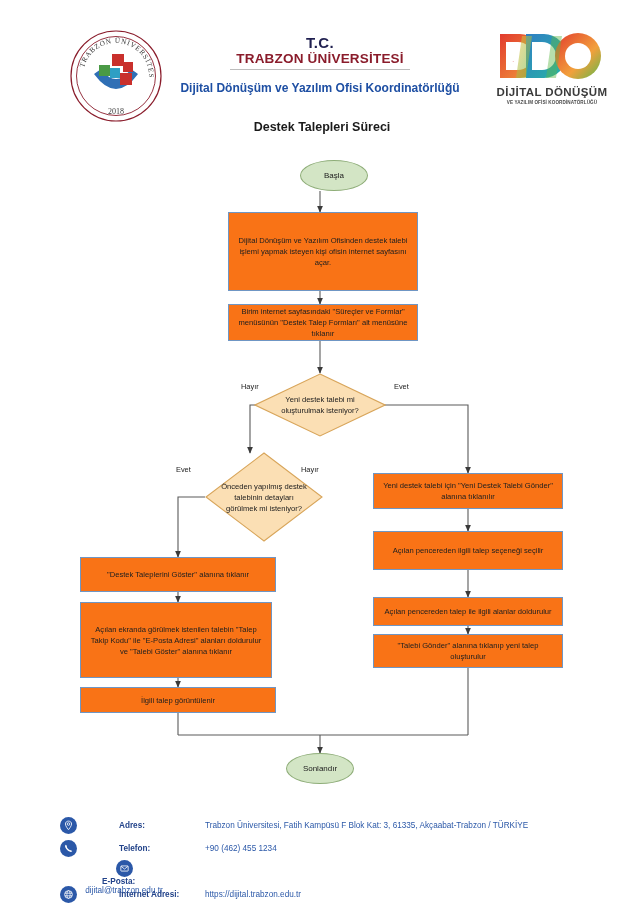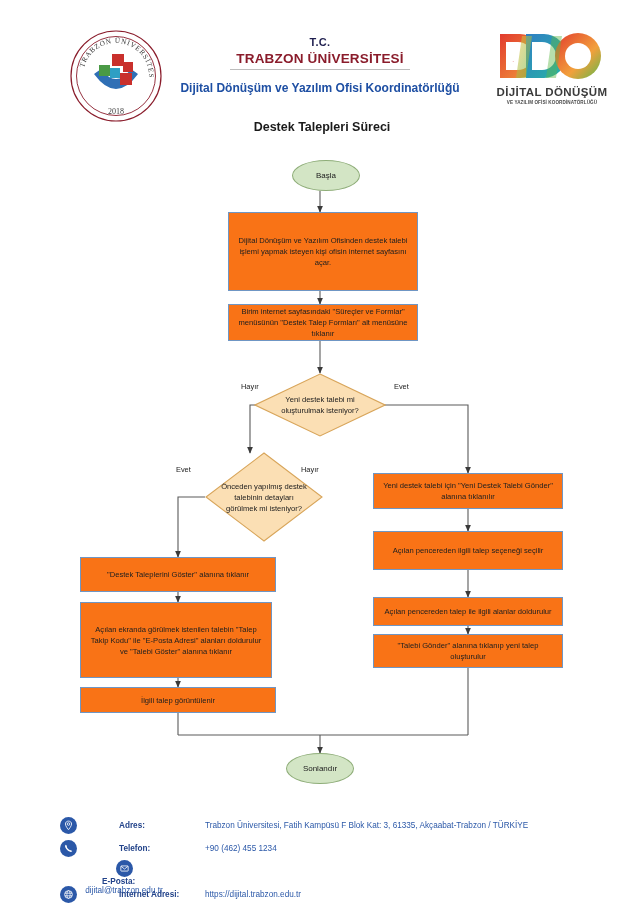--- a/index.html
+++ b/index.html
@@ -27,21 +27,21 @@
     left: 68px; top: 28px;
     width: 96px; height: 96px;
   }
   #header-text {
     position: absolute;
     left: 160px; top: 36px;
     width: 320px;
     text-align: center;
   }
   .tc-line {
-    font-size: 11px;
+    font-size: 15px;
     font-weight: bold;
     color: #1f1f4f;
     letter-spacing: .3px;
     line-height: 13px;
   }
   .uni-line {
     font-size: 13.5px;
     font-weight: bold;
     color: #8a1c2b;
     letter-spacing: .2px;
@@ -287,21 +287,21 @@
       <path d="M178,713 L178,735"></path>
 
       <path d="M468,668 L468,735"></path>
 
       <path d="M178,735 L468,735"></path>
 
       <path d="M295,497 L330,497 L330,735" stroke="none"></path>
     </g>
   </svg>
 
-  <div class="node terminator" style="left:292px; top:160px; width:68px; height:31px;">
+  <div class="node terminator" style="left:300px; top:160px; width:68px; height:31px;">
     <span>Başla</span>
   </div>
 
   <div class="node proc" style="left:228px; top:212px; width:190px; height:79px;">
     <span>Dijital Dönüşüm ve Yazılım Ofisinden destek talebi işlemi yapmak isteyen kişi ofisin internet sayfasını açar.</span>
   </div>
 
   <div class="node proc" style="left:228px; top:304px; width:190px; height:37px;">
     <span>Birim internet sayfasındaki "Süreçler ve Formlar" menüsünün "Destek Talep Formları" alt menüsüne tıklanır</span>
   </div>

